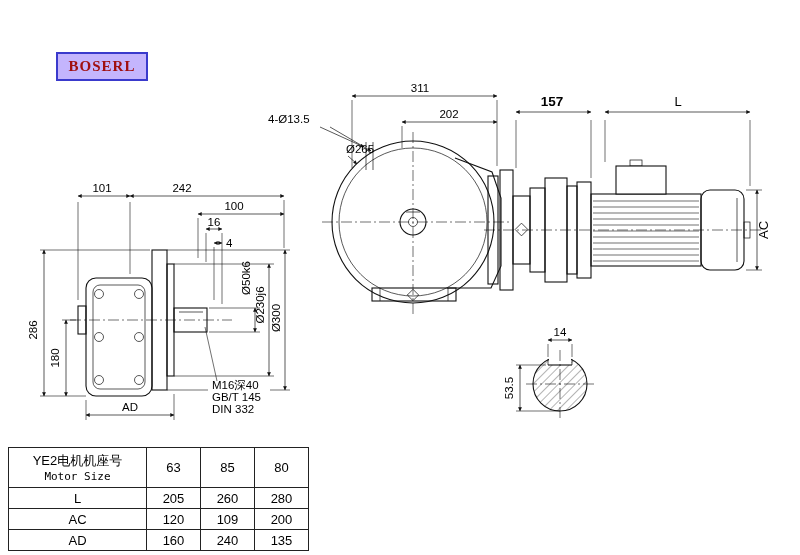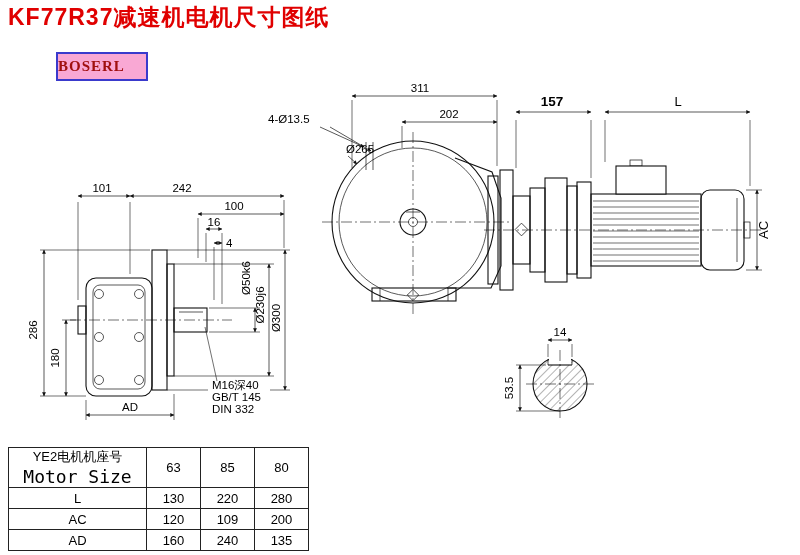--- a/index.html
+++ b/index.html
@@ -1,47 +1,46 @@
 <!DOCTYPE html>
 <html><head>
 <meta charset="utf-8">
 <style>
   html,body{margin:0;padding:0;background:#fff;}
   #page{position:relative;width:800px;height:555px;background:#fff;overflow:hidden;
         font-family:"Liberation Sans",sans-serif;}
   .title{position:absolute;left:8px;top:2px;margin:0;font:bold 23px "Liberation Sans",sans-serif;
          color:#e00000;letter-spacing:1px;}
   .brand{position:absolute;left:56px;top:52px;width:88px;height:25px;border:2px solid #3a3acc;
-         display:flex;align-items:center;background:#f9a8d4;}
+         display:flex;align-items:center;justify-content:center;background:#c4b5fd;}
   .brand span{font:bold 15px "Liberation Serif",serif;color:#a01010;letter-spacing:1px;}
   svg{position:absolute;left:0;top:0;}
   .o{fill:none;stroke:#111;stroke-width:1.1;}
   .o2{fill:none;stroke:#111;stroke-width:0.7;}
   .x{stroke:#111;stroke-width:0.6;}
   .d{stroke:#111;stroke-width:0.7;marker-start:url(#ah);marker-end:url(#ah);}
   .ld{stroke:#111;stroke-width:0.7;fill:none;marker-end:url(#ah);}
   .c{stroke:#111;stroke-width:0.6;stroke-dasharray:11 3 2 3;}
   .t{font:11.5px "Liberation Sans",sans-serif;fill:#000;text-anchor:middle;}
   .ts{text-anchor:start;}
   .tb{font:bold 13.5px "Liberation Sans",sans-serif;fill:#000;text-anchor:middle;}
   .tl{font:13px "Liberation Sans",sans-serif;fill:#000;text-anchor:middle;}
   .spec-table{position:absolute;left:8px;top:447px;border-collapse:collapse;
               font:13px "Liberation Sans",sans-serif;color:#000;border-radius:24px;}
   .spec-table td{border:1px solid #222;text-align:center;padding:0 2px;}
   .spec-table tr{height:21px;}
   .spec-table tr:first-child{height:40px;}
   .c0{width:138px;} .cv{width:54px;}
-  .mono{font-family:"DejaVu Sans Mono",monospace;font-size:18px;}
+  .mono{font-family:"DejaVu Sans Mono",monospace;font-size:11px;}
 </style>
 </head>
 <body>
 
 <div id="page">
 
-  <h1 class="title">KF77R37减速机电机尺寸图纸</h1>
   <div class="brand">
     <span>BOSERL</span>
   </div>
 
   <svg width="800" height="555" viewBox="0 0 800 555">
     <defs>
       <marker id="ah" viewBox="0 0 10 10" refX="9.5" refY="5" markerWidth="7" markerHeight="5.5" orient="auto-start-reverse">
         <path d="M0 0 L10 5 L0 10 z" fill="#111"></path>
       </marker>
       <pattern id="hatch" patternUnits="userSpaceOnUse" width="6" height="6" patternTransform="rotate(45)">
@@ -248,22 +247,22 @@
         <td>
           <div>YE2电机机座号</div>
           <div class="mono">Motor Size</div>
         </td>
         <td>63</td>
         <td>85</td>
         <td>80</td>
       </tr>
       <tr>
         <td>L</td>
-        <td>130</td>
-        <td>220</td>
+        <td>205</td>
+        <td>260</td>
         <td>280</td>
       </tr>
       <tr>
         <td>AC</td>
         <td>120</td>
         <td>109</td>
         <td>200</td>
       </tr>
       <tr>
         <td>AD</td>

